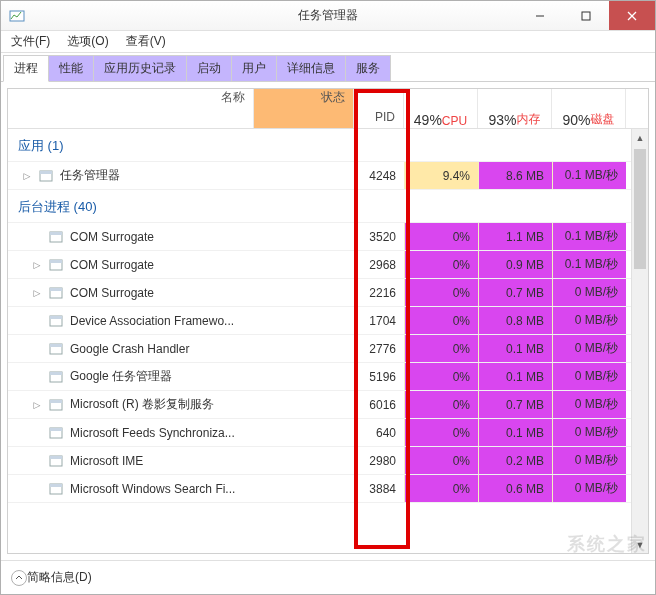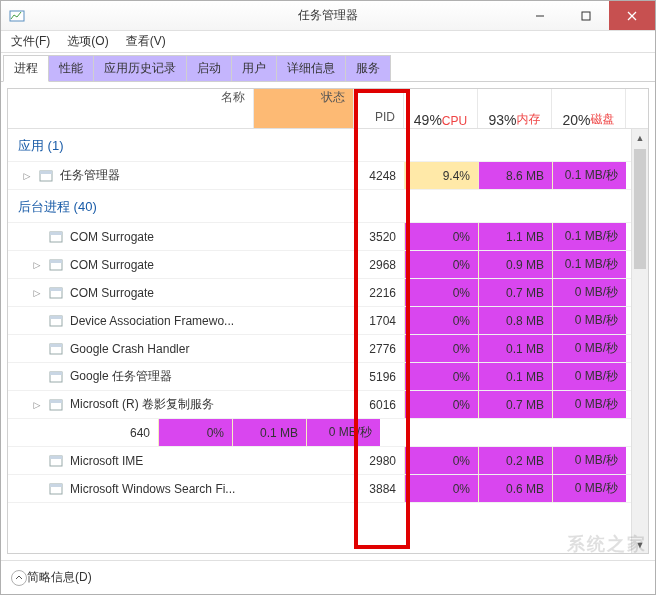--- a/index.html
+++ b/index.html
@@ -121,21 +121,21 @@
         </div>
       <div class="th col-cpu">
           <span class="pct">49%</span>
           <span class="lbl">CPU</span>
         </div>
       <div class="th col-mem">
           <span class="pct">93%</span>
           <span class="lbl">内存</span>
         </div>
       <div class="th col-disk">
-          <span class="pct">20%</span>
+          <span class="pct">90%</span>
           <span class="lbl">磁盘</span>
         </div>
     </div>
 
     <div class="table-body" id="tbody">
         <div class="group-header">应用 (1)</div>
         <div class="row">
           <div class="cell name" style="padding-left:14px">
             <span class="expander">▷</span>
             <span class="proc-icon">
@@ -266,20 +266,30 @@
             </span>
             <span>Microsoft (R) 卷影复制服务</span>
           </div>
           <div class="cell status"></div>
           <div class="cell pid">6016</div>
           <div class="cell cpu">0%</div>
           <div class="cell mem">0.7 MB</div>
           <div class="cell disk">0 MB/秒</div>
         </div>
         <div class="row">
+          <div class="cell name" style="padding-left:24px">
+            <span class="expander"></span>
+            <span class="proc-icon">
+              <svg viewBox="0 0 16 16" width="16" height="16">
+                <rect x="2" y="3" width="12" height="10" fill="#fff" stroke="#9aa" stroke-width="1"></rect>
+                <rect x="2" y="3" width="12" height="3" fill="#c9d6e4"></rect>
+              </svg>
+            </span>
+            <span>Microsoft Feeds Synchroniza...</span>
+          </div>
           <div class="cell status"></div>
           <div class="cell pid">640</div>
           <div class="cell cpu">0%</div>
           <div class="cell mem">0.1 MB</div>
           <div class="cell disk">0 MB/秒</div>
         </div>
         <div class="row">
           <div class="cell name" style="padding-left:24px">
             <span class="expander"></span>
             <span class="proc-icon">

